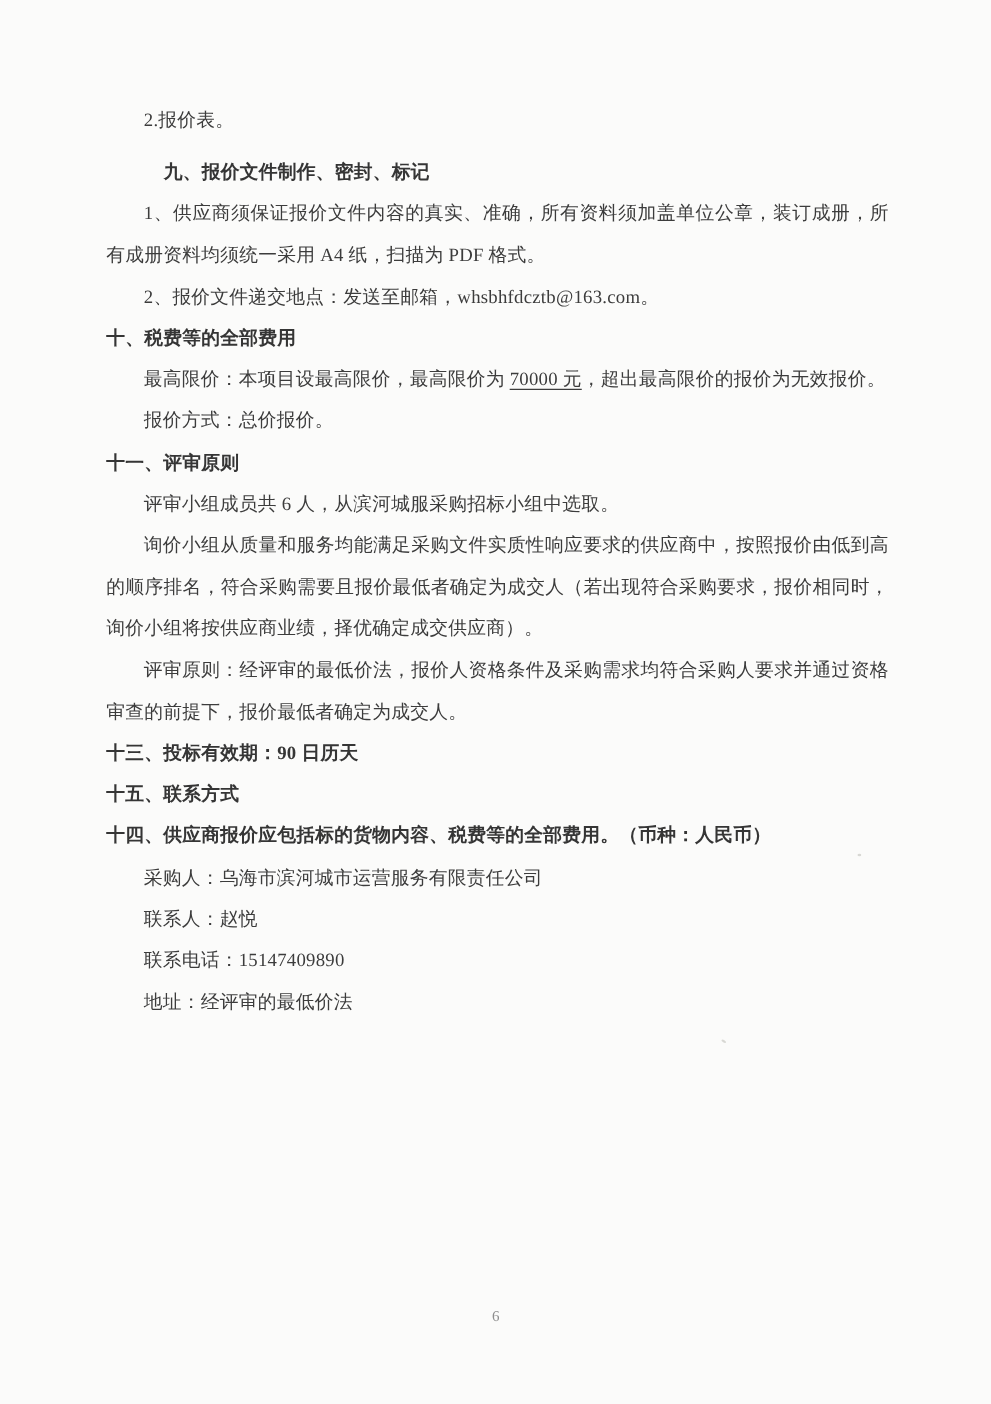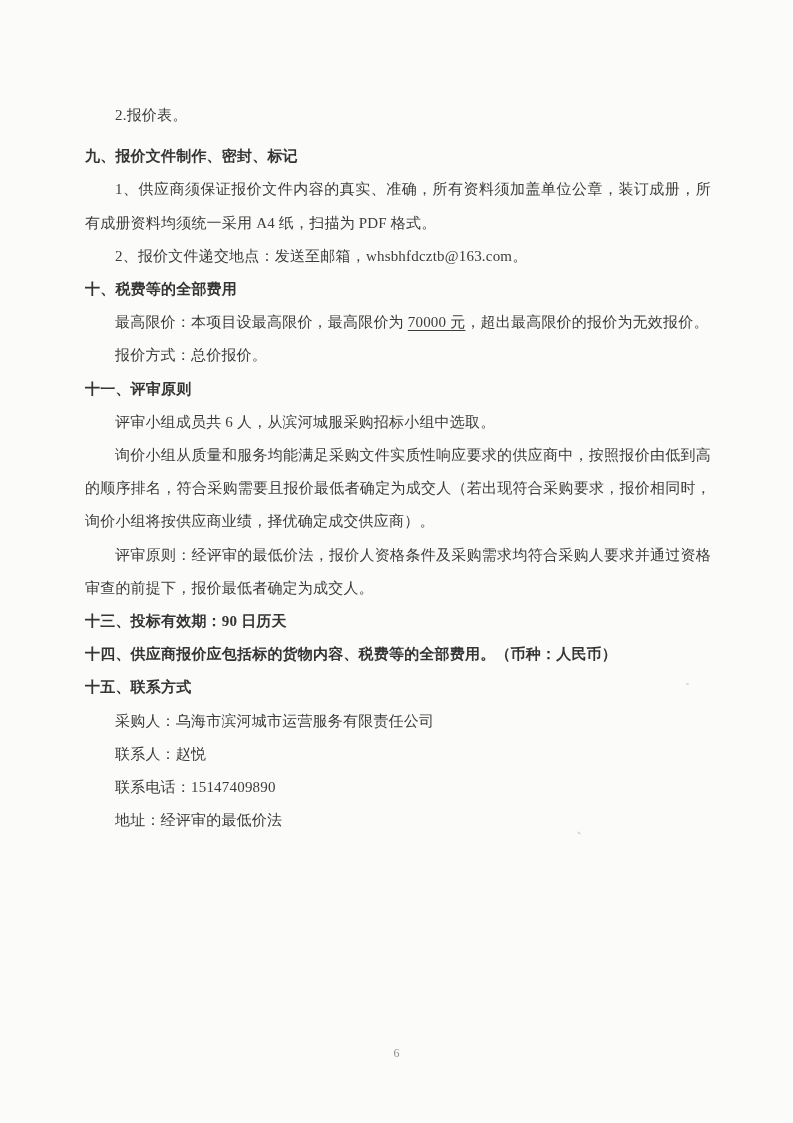--- a/index.html
+++ b/index.html
@@ -12,41 +12,42 @@
     width: 793px;
     height: 1123px;
     margin: 0 auto;
     background: #fbfbfa;
     font-family: "Liberation Serif", "DejaVu Serif", serif;
     color: #3c3c3c;
     overflow: hidden;
   }
   .content {
     position: absolute;
-    top: 99px;
+    top: 81px;
     left: 85px;
     width: 626px;
     font-size: 15px;
     line-height: 33.2px;
     text-align: justify;
     letter-spacing: 0.2px;
   }
   .para {
     margin: 0;
     text-indent: 2em;
   }
   .heading {
     margin: 0;
     text-indent: 0;
     font-weight: bold;
     color: #353535;
     text-align: left;
   }
   .heading-gap {
     margin-top: 8px;
+    margin-left: 46px;
   }
   .underline {
     text-decoration: underline;
     text-underline-offset: 3px;
   }
   .page-footer {
     position: absolute;
     left: 0;
     right: 0;
     top: 1046px;
@@ -82,23 +83,23 @@
     <p class="para">报价方式：总价报价。</p>
 
     <p class="heading">十一、评审原则</p>
     <p class="para">评审小组成员共 6 人，从滨河城服采购招标小组中选取。</p>
     <p class="para">询价小组从质量和服务均能满足采购文件实质性响应要求的供应商中，按照报价由低到高的顺序排名，符合采购需要且报价最低者确定为成交人（若出现符合采购要求，报价相同时，询价小组将按供应商业绩，择优确定成交供应商）。</p>
     <p class="para">评审原则：经评审的最低价法，报价人资格条件及采购需求均符合采购人要求并通过资格审查的前提下，报价最低者确定为成交人。</p>
 
 
     <p class="heading">十三、投标有效期：90 日历天</p>
 
+    <p class="heading">十五、联系方式</p>
+
     <p class="heading">十四、供应商报价应包括标的货物内容、税费等的全部费用。（币种：人民币）</p>
-
-    <p class="heading">十五、联系方式</p>
     <p class="para">采购人：乌海市滨河城市运营服务有限责任公司</p>
     <p class="para">联系人：赵悦</p>
     <p class="para">联系电话：15147409890</p>
     <p class="para">地址：经评审的最低价法</p>
 
   </div>
 
   <div class="page-footer">6</div>
 
   <div class="speck speck-1"></div>

